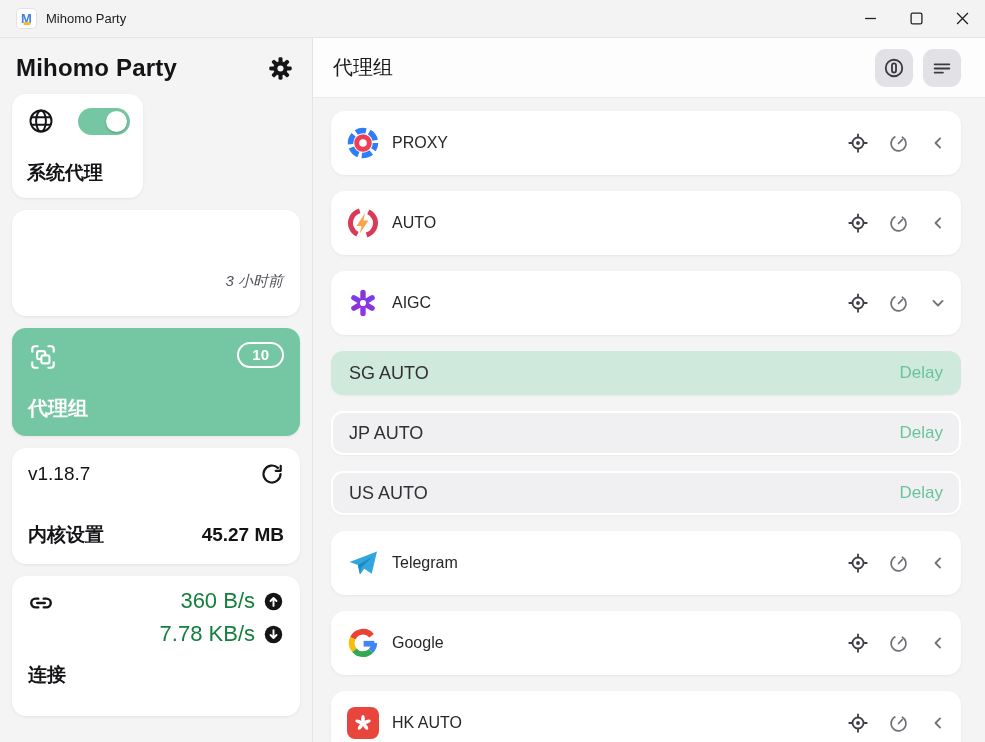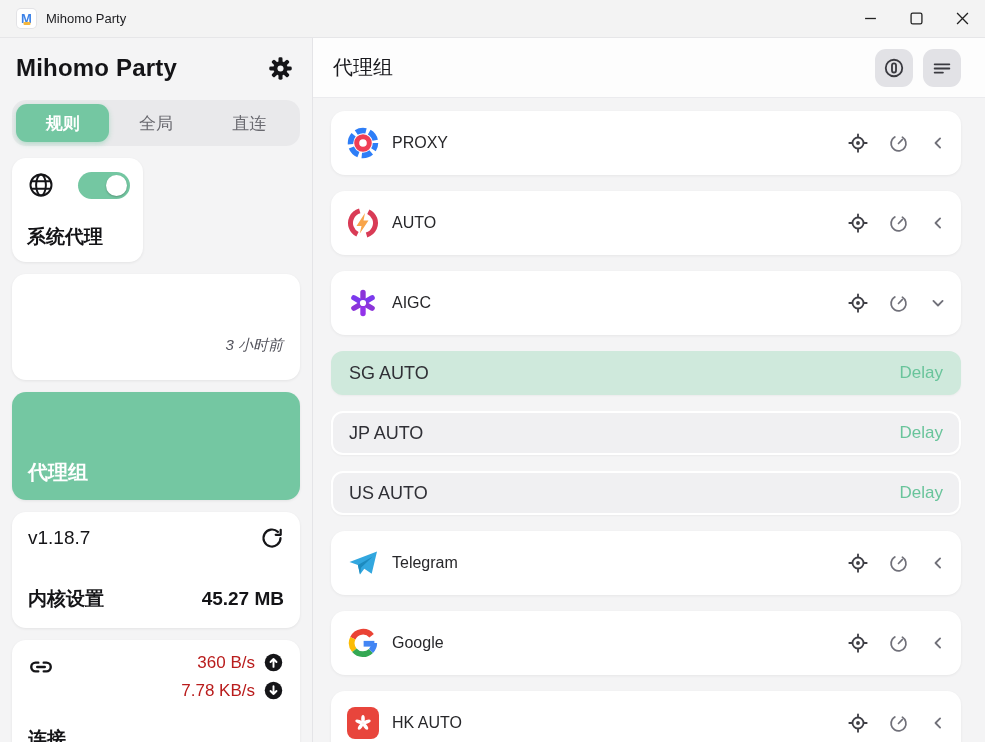--- a/index.html
+++ b/index.html
@@ -60,21 +60,21 @@
   .core-top { display:flex; align-items:center; justify-content:space-between; }
   .core-version { font-size:19px; color:#141417; }
   .core-bottom { position:absolute; left:16px; right:16px; bottom:16px;
     display:flex; align-items:center; justify-content:space-between; }
   .core-label,.core-mem { font-size:19px; font-weight:bold; color:#141417; }
 
   .conn-card { height:140px; }
   .conn-top { display:flex; align-items:flex-start; justify-content:space-between; }
   .conn-speeds { display:flex; flex-direction:column; gap:7px; margin-top:-2px; }
   .speed-line { display:flex; align-items:center; gap:8px; justify-content:flex-end;
-    font-size:17px; color:#b91c1c; }
+    font-size:22px; color:#15803d; }
   .conn-label { position:absolute; left:16px; top:86px; font-size:19px; font-weight:bold; color:#141417; }
 
   
   .main { position:absolute; left:312px; top:38px; width:673px; height:704px;
     border-left:1px solid #e4e4e7; background:#f4f4f5; }
   .main-header { height:60px; background:#fdfdfd; border-bottom:1px solid #ebebee;
     display:flex; align-items:center; padding:0 24px 0 20px; }
   .main-title { font-size:20px; color:#1a1a1e; }
   .hdr-btns { margin-left:auto; display:flex; gap:10px; }
   .hdr-btn { width:38px; height:38px; border-radius:11px; background:#e2e2e6;
@@ -141,25 +141,20 @@
           <rect x="10.2" y="2" width="3.6" height="5" rx="1.3" transform="rotate(225 12 12)"></rect>
           <rect x="10.2" y="2" width="3.6" height="5" rx="1.3" transform="rotate(270 12 12)"></rect>
           <rect x="10.2" y="2" width="3.6" height="5" rx="1.3" transform="rotate(315 12 12)"></rect>
           <circle cx="12" cy="12" r="6.4"></circle>
           <circle cx="12" cy="12" r="2.7" fill="#f4f4f5"></circle>
         </g>
       </svg>
     </div>
   </div>
 
-  <div class="sb-tabs">
-    <div class="sb-tab active">规则</div>
-    <div class="sb-tab">全局</div>
-    <div class="sb-tab">直连</div>
-  </div>
 
   <div class="sb-toggles">
     <div class="tcard">
       <div class="tcard-top">
         <span>
           <svg width="28" height="28" viewBox="0 0 24 24" fill="none" stroke="#151518" stroke-width="1.7">
             <circle cx="12" cy="12" r="9"></circle>
             <ellipse cx="12" cy="12" rx="4.2" ry="9"></ellipse>
             <path d="M3.6 8.8h16.8M3.6 15.2h16.8"></path>
           </svg>
@@ -171,20 +166,33 @@
       <div class="tcard-label">系统代理</div>
     </div>
 
   </div>
 
   <div class="sb-card profile-card">
     <div class="profile-updated">3 小时前</div>
   </div>
 
   <div class="sb-card groups-card">
+    <div class="groups-top">
+      <span>
+        <svg width="30" height="30" viewBox="0 0 28 28" fill="none" stroke="#ffffff" stroke-width="2" stroke-linecap="round" stroke-linejoin="round">
+          <path d="M9 4H6.5A2.5 2.5 0 0 0 4 6.5V9"></path>
+          <path d="M19 4h2.5A2.5 2.5 0 0 1 24 6.5V9"></path>
+          <path d="M4 19v2.5A2.5 2.5 0 0 0 6.5 24H9"></path>
+          <path d="M24 19v2.5a2.5 2.5 0 0 1-2.5 2.5H19"></path>
+          <rect x="8.5" y="8.5" width="7.5" height="7.5" rx="1.8"></rect>
+          <rect x="12.5" y="12.5" width="7.5" height="7.5" rx="1.8" fill="#74c7a2"></rect>
+        </svg>
+      </span>
+      <span class="badge">10</span>
+    </div>
     <div class="groups-label">代理组</div>
   </div>
 
   <div class="sb-card core-card">
     <div class="core-top">
       <div class="core-version">v1.18.7</div>
       <span class="icon-btn">
         <svg width="24" height="24" viewBox="0 0 24 24" fill="none" stroke="#151518" stroke-width="2.2" stroke-linecap="round" stroke-linejoin="round">
           <path d="M20.5 12a8.5 8.5 0 1 1-2.6-6.1"></path>
           <path d="M20.7 3.8v5h-5"></path>

